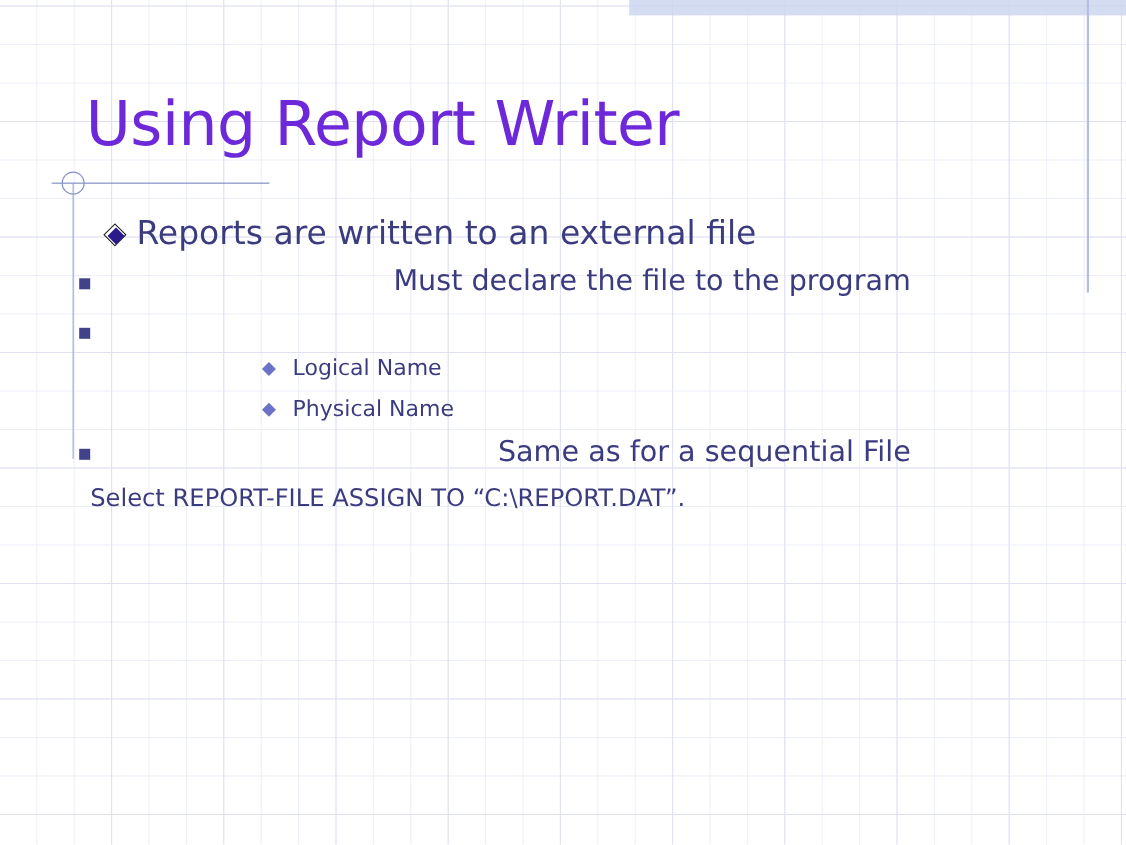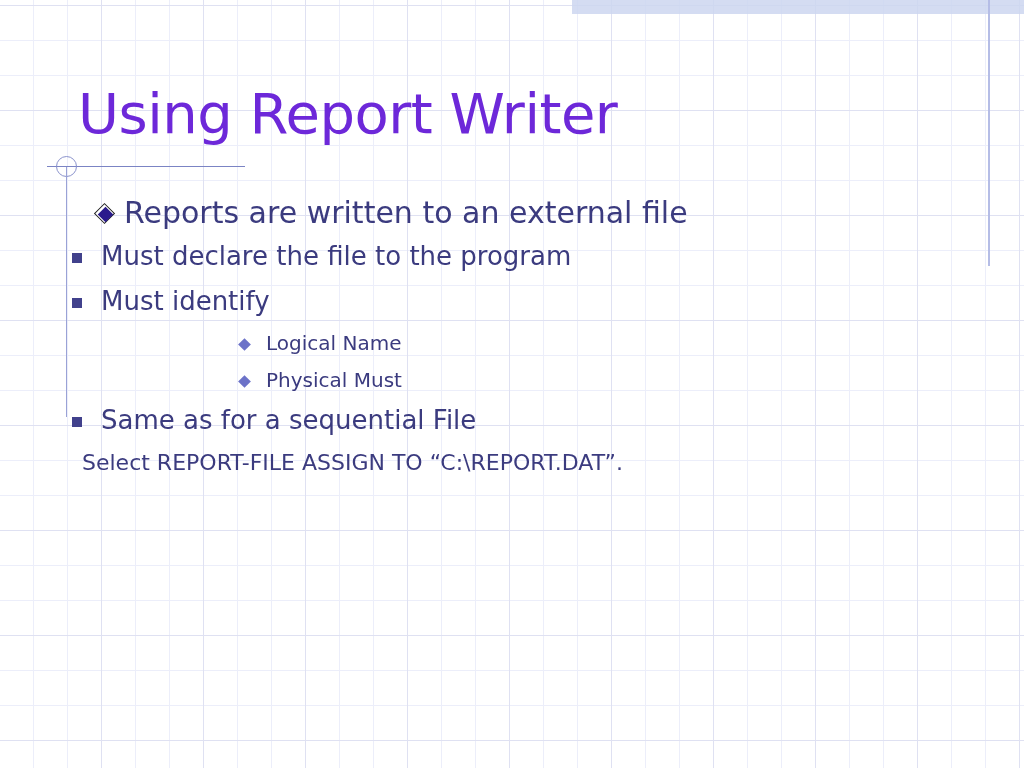--- a/index.html
+++ b/index.html
@@ -161,20 +161,21 @@
     width: 11px;
     height: 11px;
     background: #2a1a8c;
     transform: rotate(45deg);
   }
 
   
   .level-2 {
     padding-left: 72px;
     margin-bottom: 14px;
+    text-align: right;
   }
   .level-2 .bullet-text {
     font-size: 26px;
     line-height: 1.2;
     max-width: 800px;
   }
   .square-mark {
     width: 10px;
     height: 10px;
     background: #41418c;
@@ -237,31 +238,30 @@
       <span class="bullet-text">Reports are written to an external file</span>
     </div>
 
     <div class="bullet-row level-2">
       <span class="bullet-mark square-mark"></span>
       <span class="bullet-text">Must declare the file to the program</span>
     </div>
 
     <div class="bullet-row level-2">
       <span class="bullet-mark square-mark"></span>
-      <span class="bullet-text">Must identify</span>
     </div>
 
     <div class="bullet-row level-3">
       <span class="bullet-mark small-diamond-mark"></span>
       <span class="bullet-text">Logical Name</span>
     </div>
 
     <div class="bullet-row level-3">
       <span class="bullet-mark small-diamond-mark"></span>
-      <span class="bullet-text">Physical Must</span>
+      <span class="bullet-text">Physical Name</span>
     </div>
 
 
     <div class="bullet-row level-2">
       <span class="bullet-mark square-mark"></span>
       <span class="bullet-text">Same as for a sequential File</span>
     </div>
 
     <div class="code-line">Select REPORT-FILE ASSIGN TO “C:\REPORT.DAT”.</div>
 

